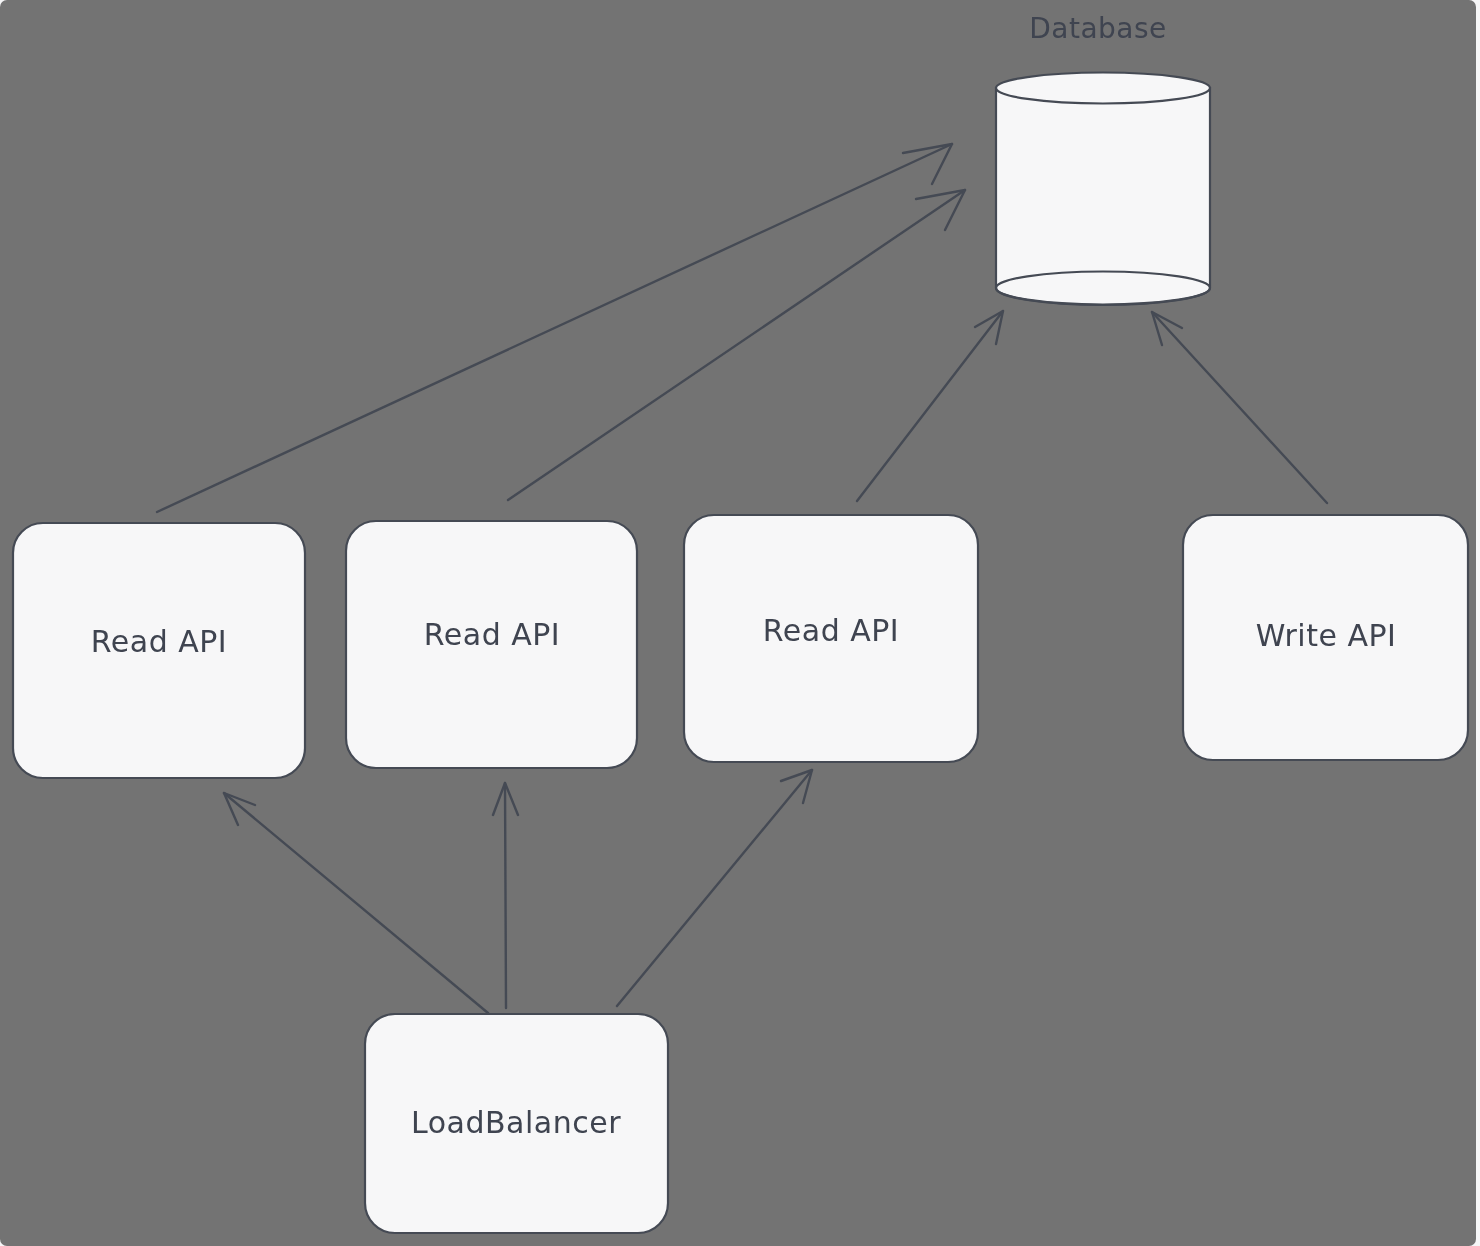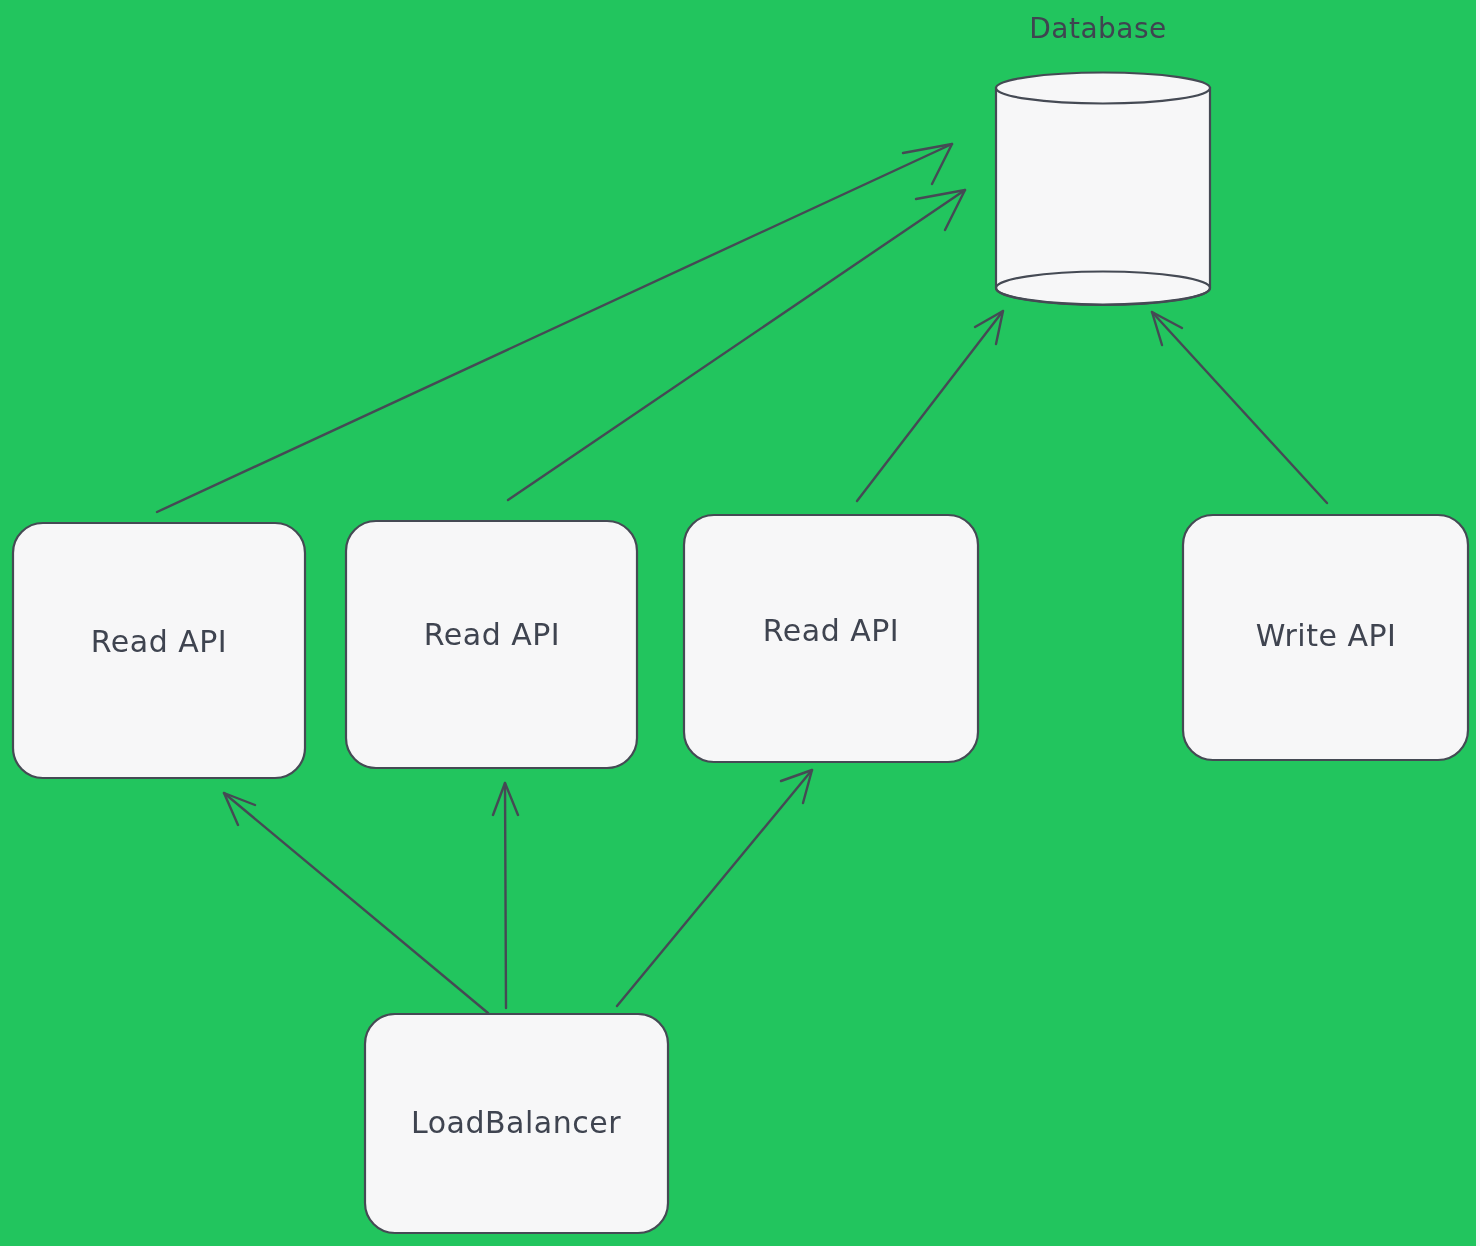--- a/index.html
+++ b/index.html
@@ -8,22 +8,23 @@
     padding: 0;
     background: #f6f6f7;
   }
   body {
     font-family: "DejaVu Sans", sans-serif;
   }
   #canvas {
     position: relative;
     width: 1476px;
     height: 1246px;
-    background: #22c55e;
+    background: #737373;
     overflow: hidden;
+    border-radius: 7px;
   }
   #diagram-svg {
     position: absolute;
     left: 0;
     top: 0;
     width: 1480px;
     height: 1246px;
   }
   .node-box {
     fill: #f7f7f8;

